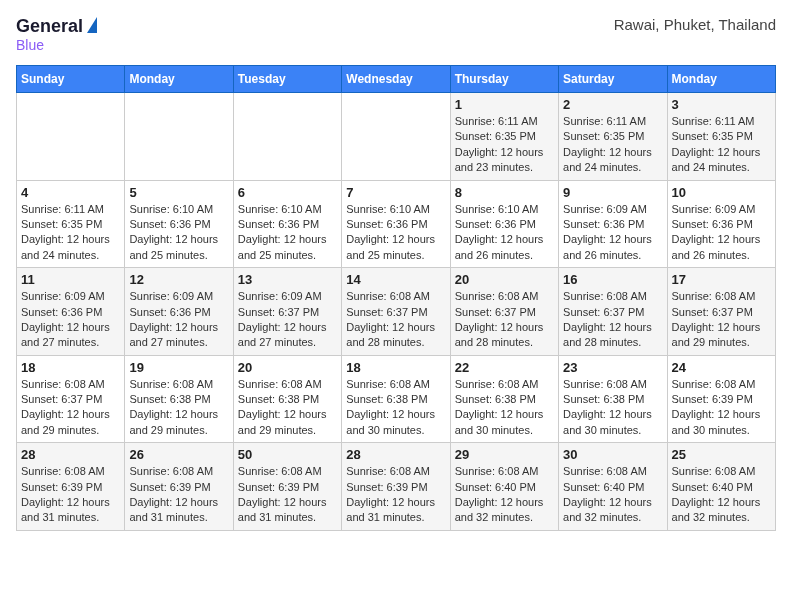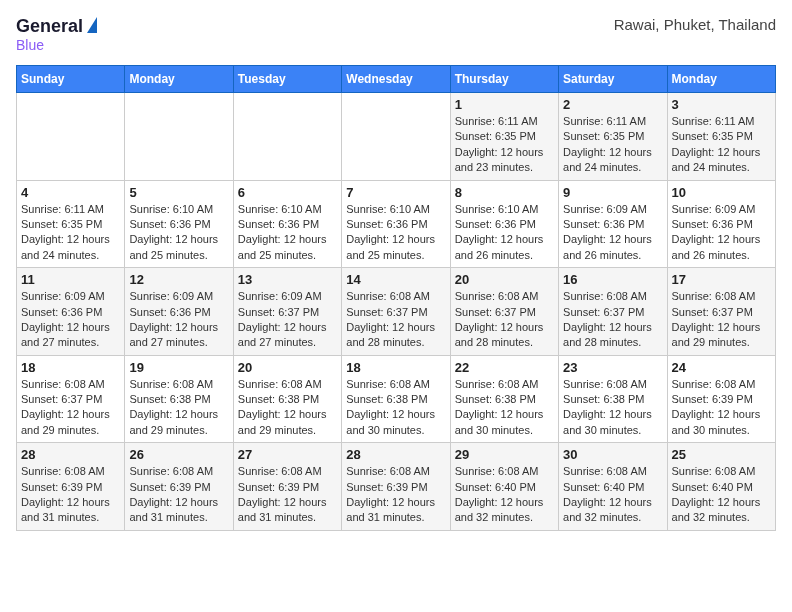--- a/index.html
+++ b/index.html
@@ -319,21 +319,21 @@
 and 31 minutes.</div>
         </td>
         <td>
           <span class="day-num">26</span>
           <div class="day-info" style="white-space: pre-line;">Sunrise: 6:08 AM
 Sunset: 6:39 PM
 Daylight: 12 hours
 and 31 minutes.</div>
         </td>
         <td>
-          <span class="day-num">27</span>
+          <span class="day-num">50</span>
           <div class="day-info" style="white-space: pre-line;">Sunrise: 6:08 AM
 Sunset: 6:39 PM
 Daylight: 12 hours
 and 31 minutes.</div>
         </td>
         <td>
           <span class="day-num">28</span>
           <div class="day-info" style="white-space: pre-line;">Sunrise: 6:08 AM
 Sunset: 6:39 PM
 Daylight: 12 hours

